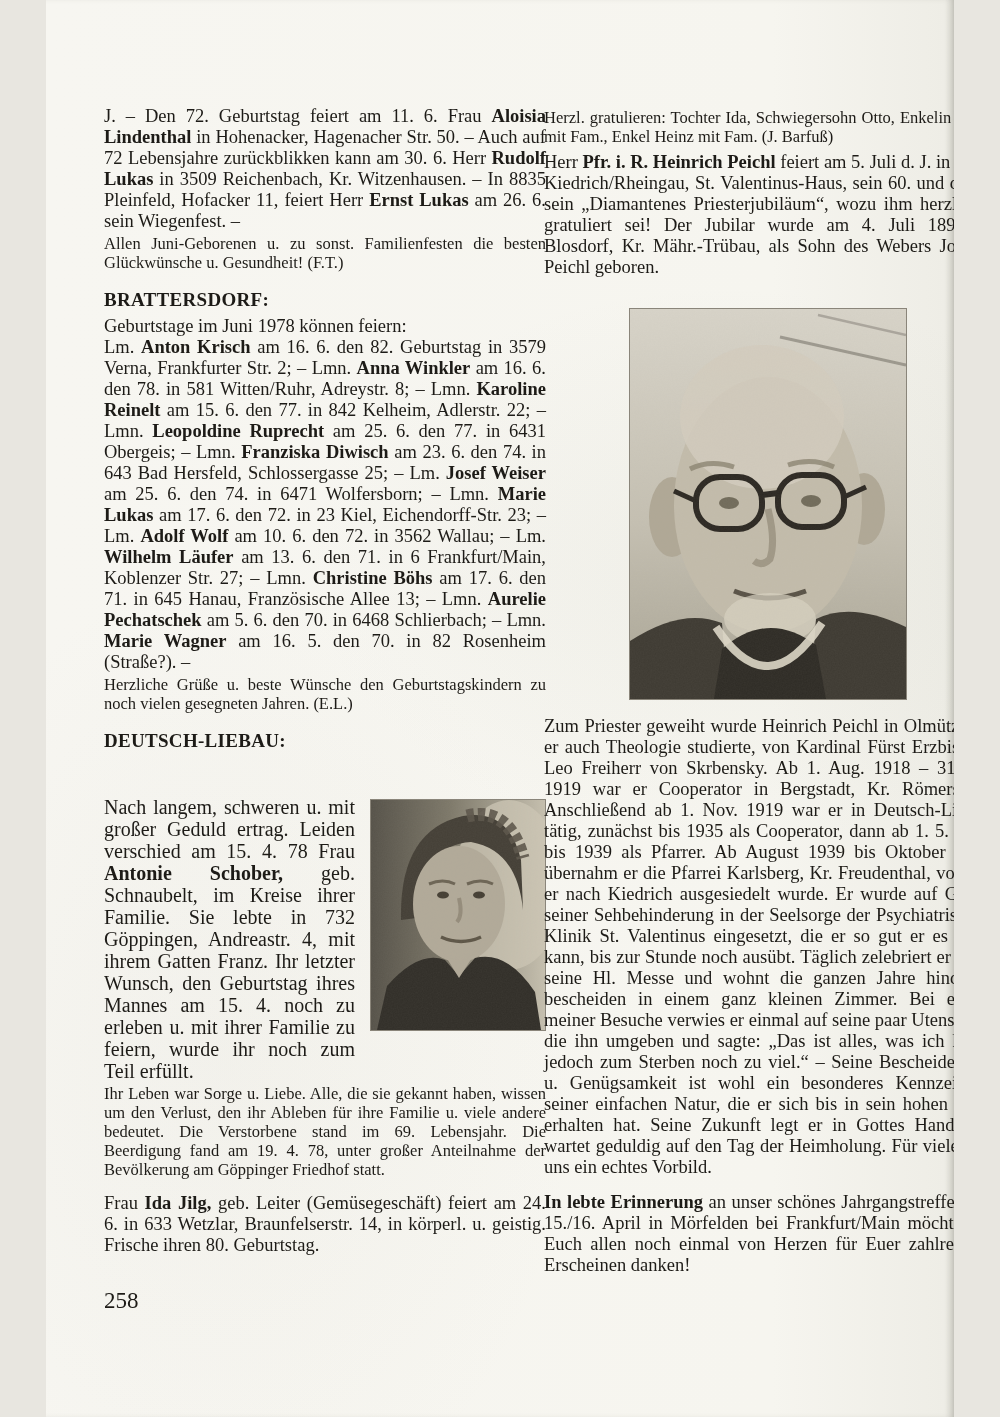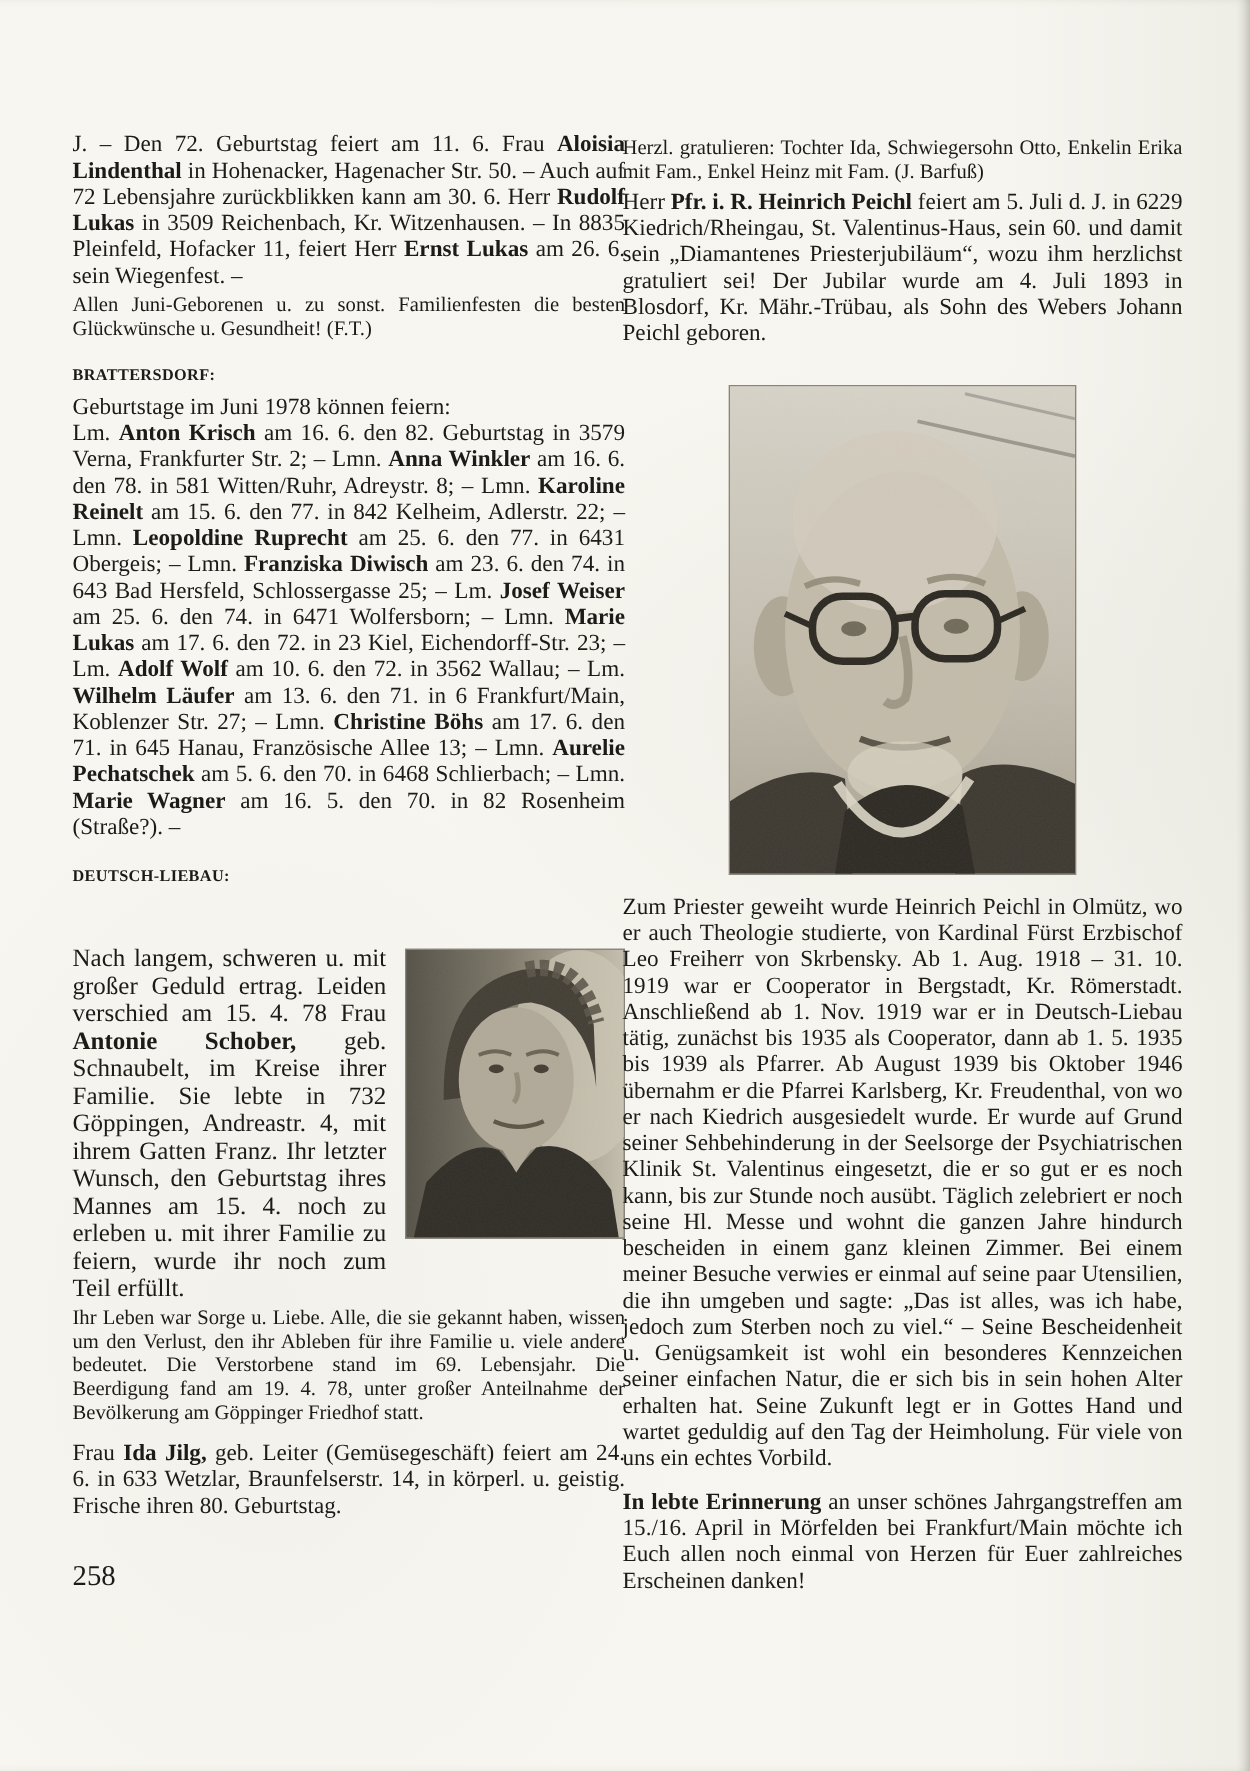--- a/index.html
+++ b/index.html
@@ -1,38 +1,38 @@
 <!DOCTYPE html>
 <html lang="de"><head>
 <meta charset="utf-8">
 <style>
   html,body { margin:0; padding:0; background:#e8e6e0; }
   .page {
     position:relative;
-    width:1000px; height:1417px;
+    width:908px; height:1417px;
     margin:0 auto;
     background:
       radial-gradient(ellipse 600px 400px at 75% 40%, rgba(190,192,178,0.12), rgba(0,0,0,0) 70%),
       radial-gradient(ellipse 500px 700px at 20% 75%, rgba(200,198,188,0.10), rgba(0,0,0,0) 70%),
       linear-gradient(90deg, #f7f6f1 0%, #f6f5ef 80%, #eeede6 99%, #e2e1d9 100%);
     box-shadow: inset -6px 0 10px -6px rgba(60,58,50,0.35);
     font-family:"Liberation Serif","DejaVu Serif",serif;
     color:#1d1b17;
     overflow:hidden;
   }
   .col { position:absolute; top:106px; }
   .col-left  { left:58px;  width:442px; }
   .col-right { left:498px; width:448px; }
   p { margin:0; }
   .body  { font-size:18.5px; line-height:21px; text-align:justify; }
   .small { font-size:16.5px; line-height:19px; text-align:justify; margin-top:2px; }
   .obit  { font-size:20px;   line-height:22px; text-align:justify;margin-top:44px; }
   b { font-weight:700; }
   h2.sect {
-    font-size:13px; line-height:22px; font-weight:700;
+    font-size:19px; line-height:22px; font-weight:700;
     margin:17px 0 5px 0; letter-spacing:0.3px;
   }
   h2.sect.spaced { margin-bottom:13px; }
   .gap-s { margin-top:6px; }
   .gap-m { margin-top:14px; }
   .photo { border:1px solid #8a857a; box-sizing:border-box; display:block; }
   .photo svg { display:block; }
   .photo-man {
     width:278px; height:392px;
     margin:30px auto 16px auto;
@@ -53,20 +53,21 @@
 <div class="page">
 
   <div class="col col-left">
 
     <p class="body">J. – Den 72. Geburtstag feiert am 11. 6. Frau <b>Aloisia Lindenthal</b> in Hohenacker, Hagenacher Str. 50. – Auch auf 72 Lebensjahre zurückblikken kann am 30. 6. Herr <b>Rudolf Lukas</b> in 3509 Reichenbach, Kr. Witzenhausen. – In 8835 Pleinfeld, Hofacker 11, feiert Herr <b>Ernst Lukas</b> am 26. 6. sein Wiegenfest. –</p>
     <p class="small">Allen Juni-Geborenen u. zu sonst. Familienfesten die besten Glückwünsche u. Gesundheit! (F.T.)</p>
 
     <h2 class="sect">BRATTERSDORF:</h2>
     <p class="body">Geburtstage im Juni 1978 können feiern:</p>
     <p class="body">Lm. <b>Anton Krisch</b> am 16. 6. den 82. Geburtstag in 3579 Verna, Frankfurter Str. 2; – Lmn. <b>Anna Winkler</b> am 16. 6. den 78. in 581 Witten/Ruhr, Adreystr. 8; – Lmn. <b>Karoline Reinelt</b> am 15. 6. den 77. in 842 Kelheim, Adlerstr. 22; – Lmn. <b>Leopoldine Ruprecht</b> am 25. 6. den 77. in 6431 Obergeis; – Lmn. <b>Franziska Diwisch</b> am 23. 6. den 74. in 643 Bad Hersfeld, Schlossergasse 25; – Lm. <b>Josef Weiser</b> am 25. 6. den 74. in 6471 Wolfersborn; – Lmn. <b>Marie Lukas</b> am 17. 6. den 72. in 23 Kiel, Eichendorff-Str. 23; – Lm. <b>Adolf Wolf</b> am 10. 6. den 72. in 3562 Wallau; – Lm. <b>Wilhelm Läufer</b> am 13. 6. den 71. in 6 Frankfurt/Main, Koblenzer Str. 27; – Lmn. <b>Christine Böhs</b> am 17. 6. den 71. in 645 Hanau, Französische Allee 13; – Lmn. <b>Aurelie Pechatschek</b> am 5. 6. den 70. in 6468 Schlierbach; – Lmn. <b>Marie Wagner</b> am 16. 5. den 70. in 82 Rosenheim (Straße?). –</p>
+    <p class="small">Herzliche Grüße u. beste Wünsche den Geburtstagskindern zu noch vielen gesegneten Jahren. (E.L.)</p>
 
     <h2 class="sect spaced">DEUTSCH-LIEBAU:</h2>
 
     <div>
       <span class="photo photo-woman">
         <svg width="174" height="230" viewBox="0 0 174 230" xmlns="http://www.w3.org/2000/svg">
           <defs>
             <linearGradient id="wbg" x1="0" y1="0" x2="1" y2="0">
               <stop offset="0" stop-color="#565249"></stop>
               <stop offset="0.45" stop-color="#7d7869"></stop>

